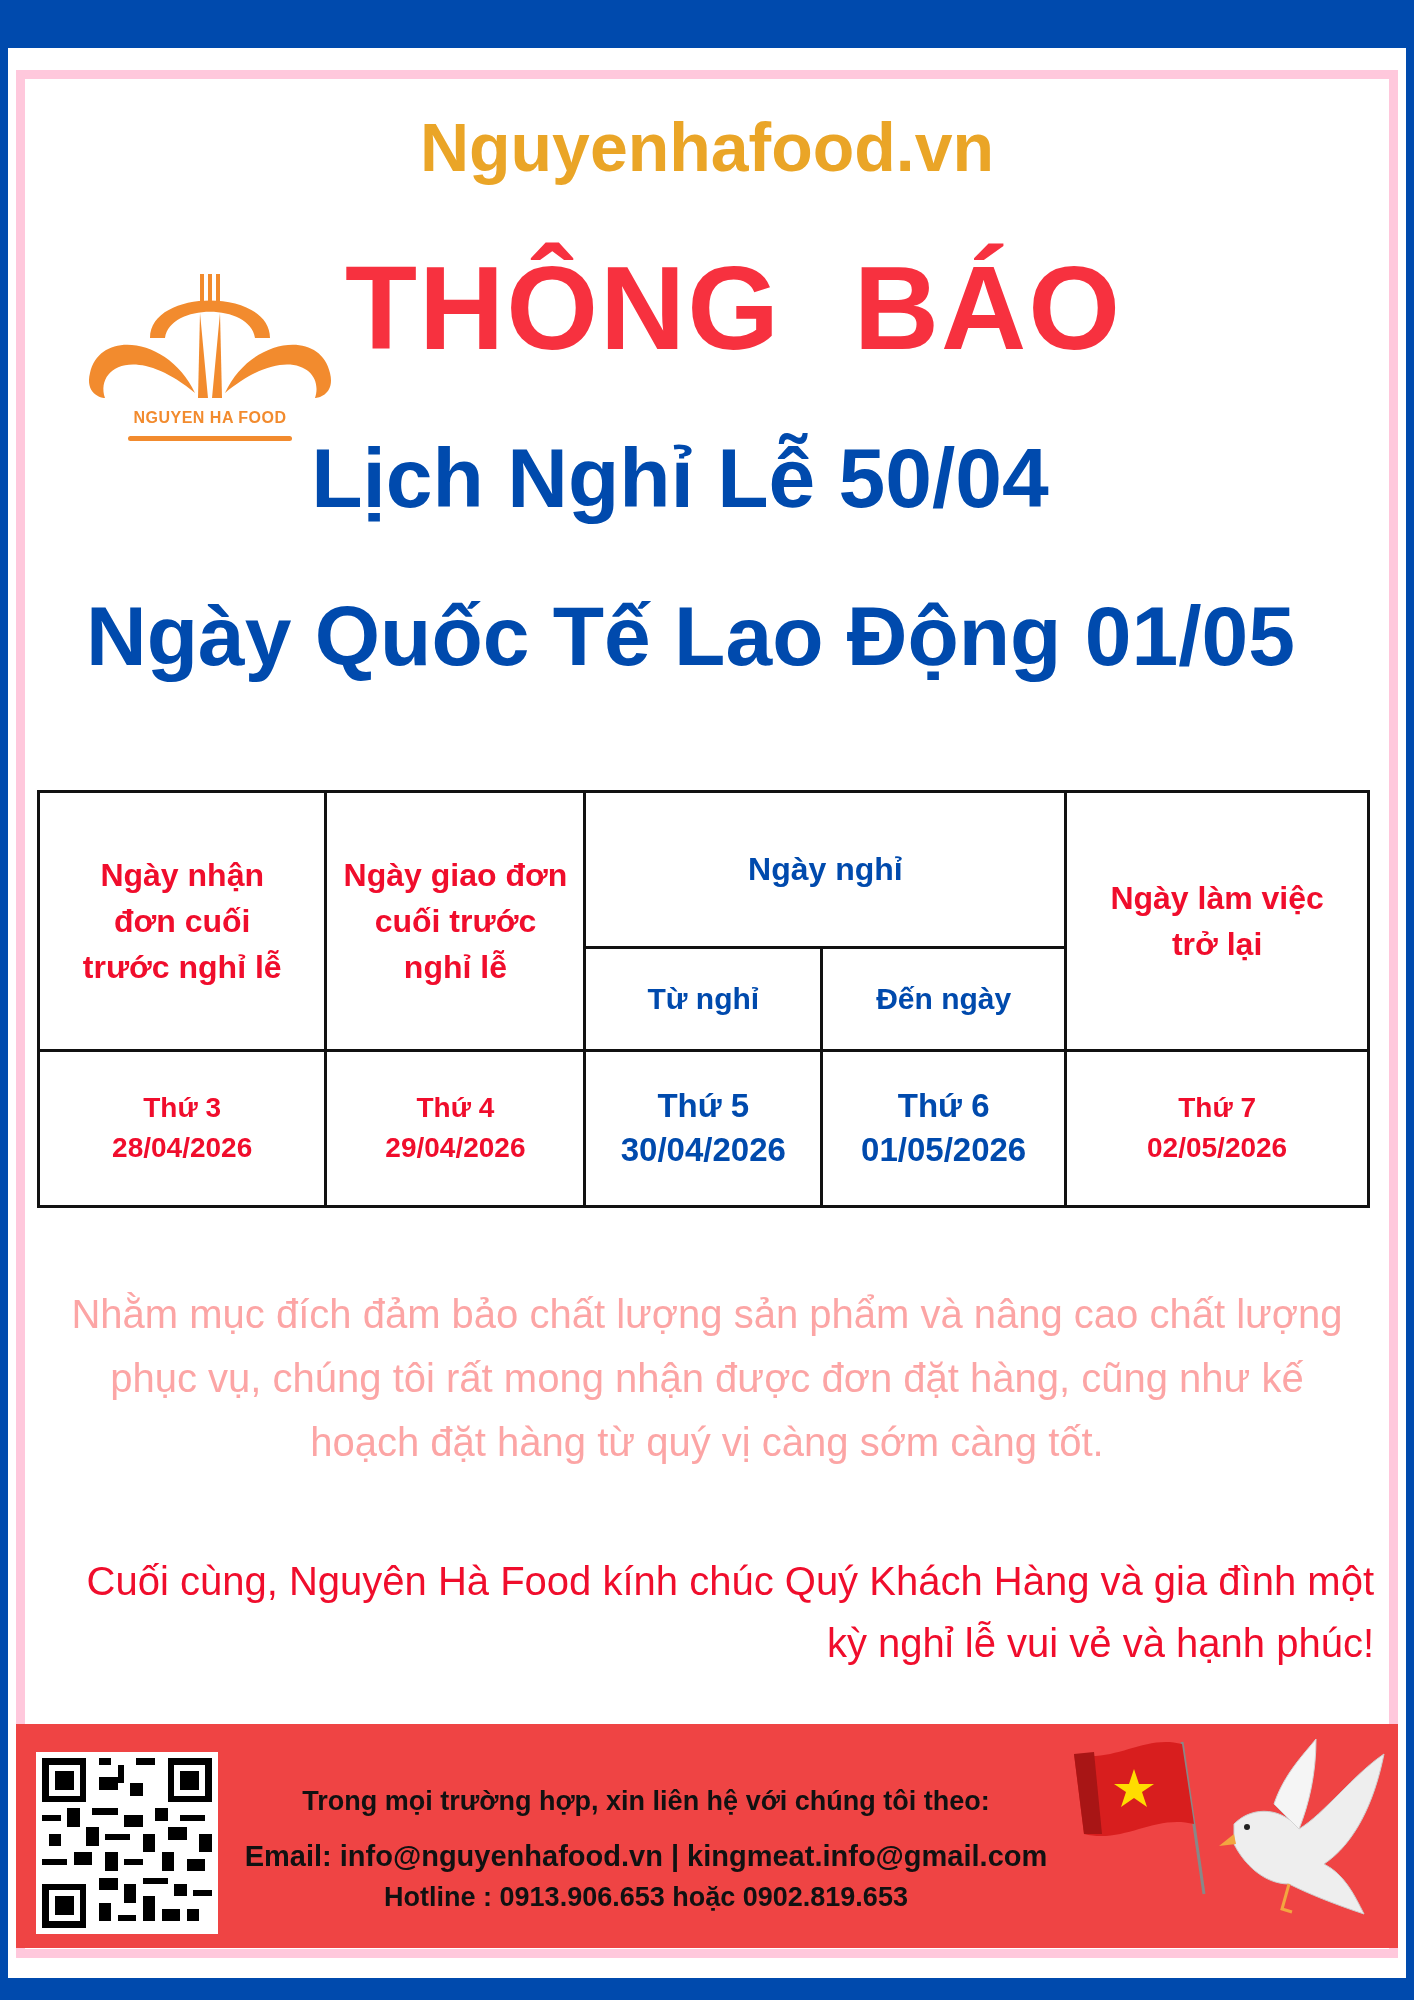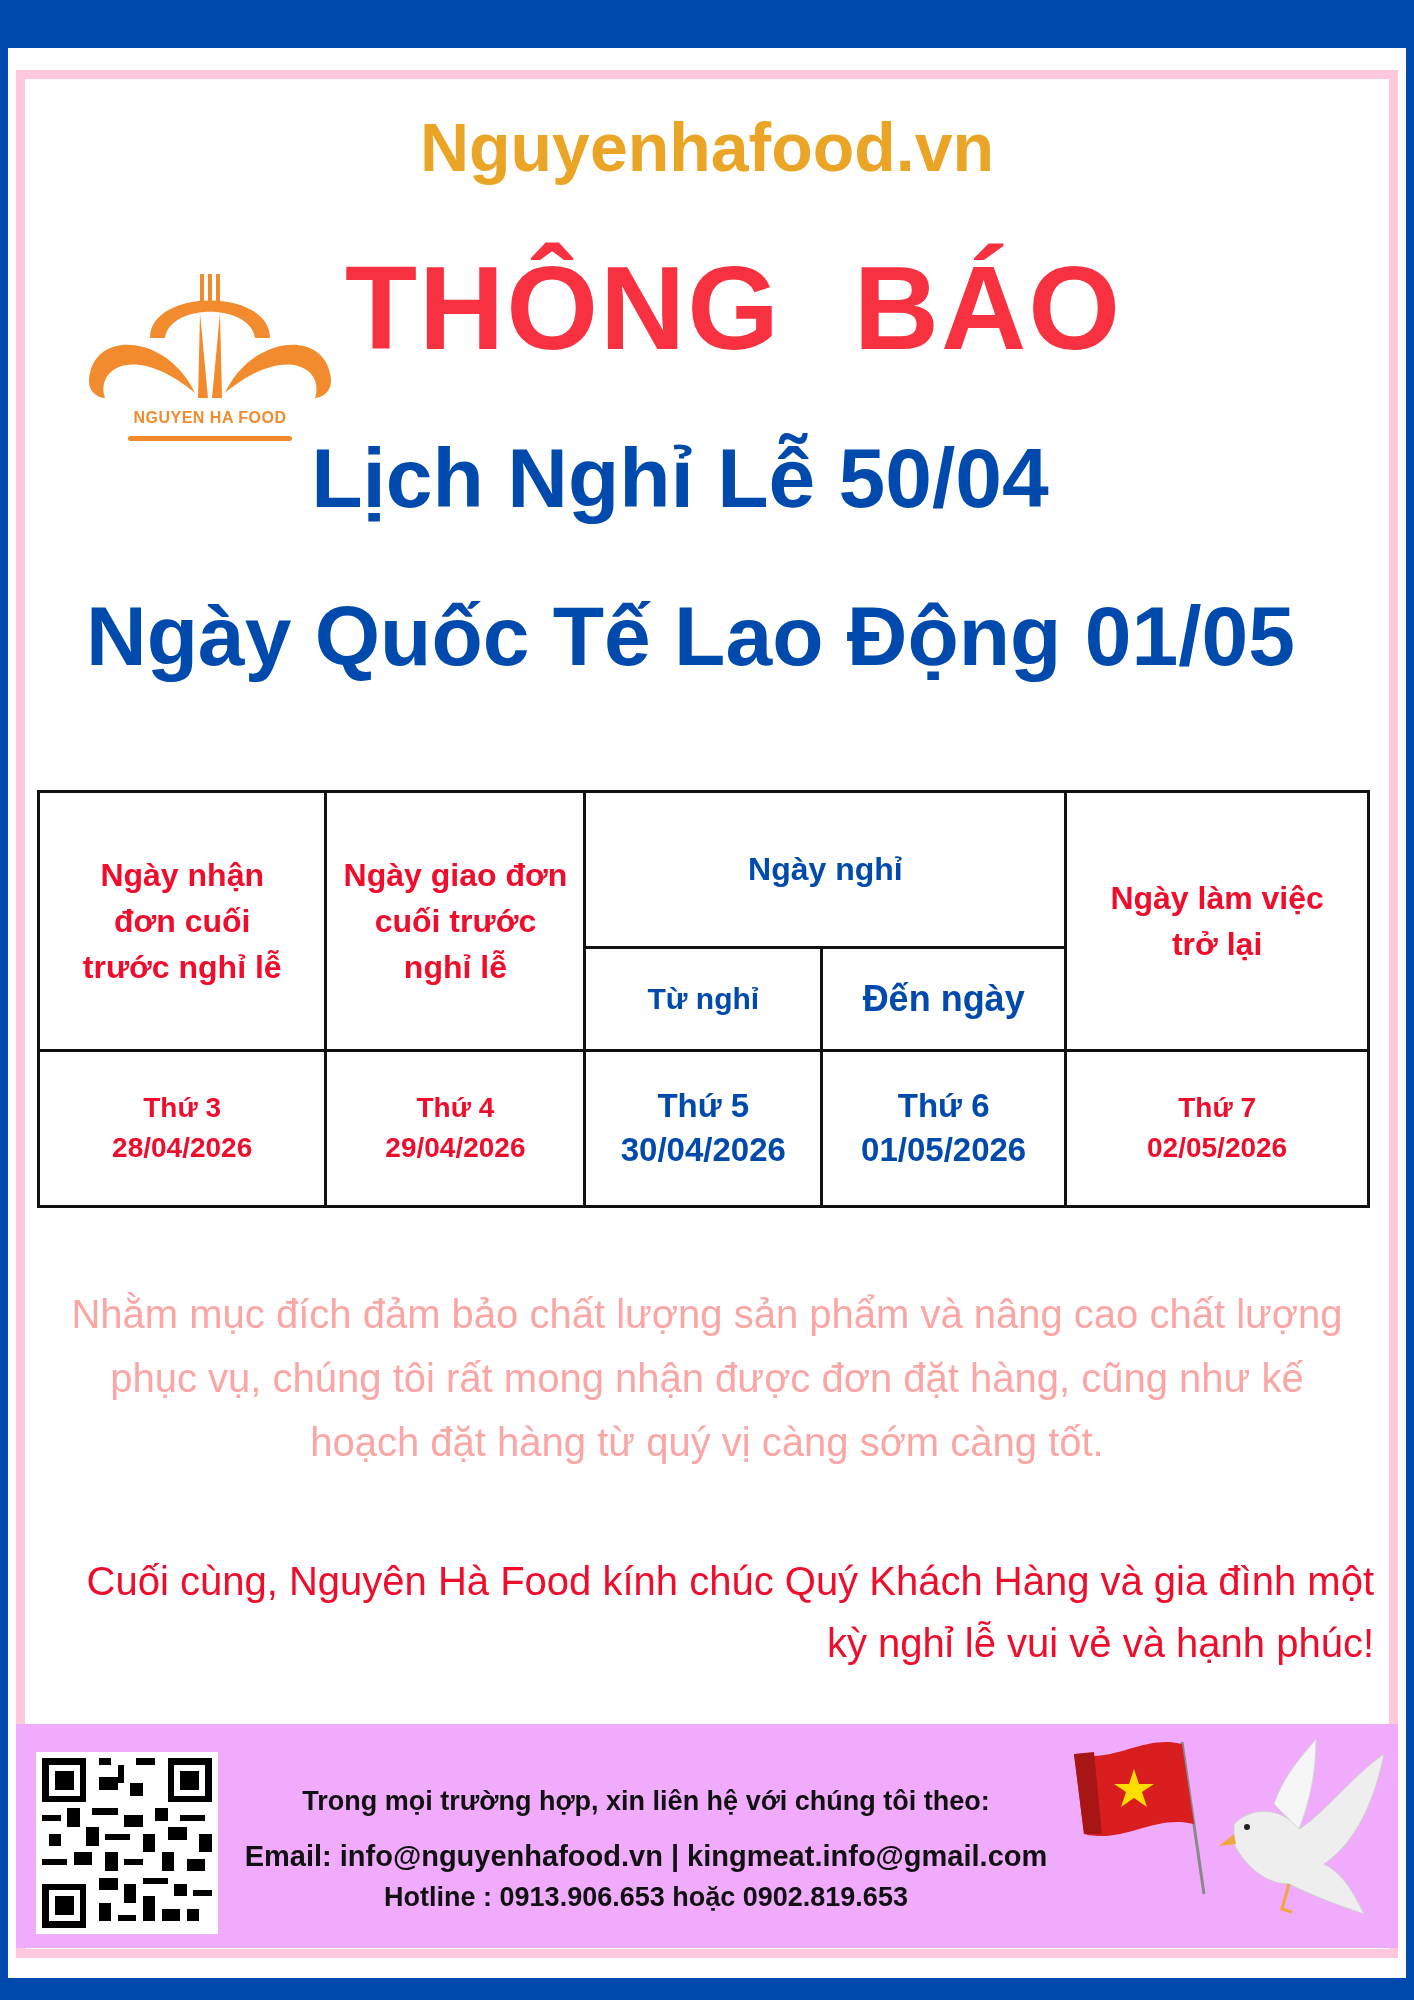--- a/index.html
+++ b/index.html
@@ -14,21 +14,21 @@
   .line2{position:absolute;left:86px;top:588px;color:#004aad;font-size:84px;font-weight:bold;}
   table.sch{position:absolute;left:37px;top:790px;width:1333px;height:418px;border-collapse:collapse;}
   table.sch td{border:3px solid #111;text-align:center;font-weight:bold;vertical-align:middle;padding:0;}
   .red{color:#f00d2c;} .blue{color:#004aad;}
   .hdr{font-size:32px;line-height:46px;}
   .sub{font-size:32px;}
   .val{font-size:28px;line-height:40px;}
   .valb{font-size:33px;line-height:44px;}
   .para{position:absolute;left:60px;width:1294px;top:1282px;text-align:center;font-size:40px;line-height:64px;color:#fca5a5;}
   .wish{position:absolute;left:40px;width:1334px;top:1550px;text-align:right;font-size:40px;line-height:62px;color:#f00d2c;}
-  .footer{position:absolute;left:16px;top:1724px;width:1382px;height:224px;background:#f0abfc;}
+  .footer{position:absolute;left:16px;top:1724px;width:1382px;height:224px;background:#ef4444;}
   .qr{position:absolute;left:20px;top:28px;width:182px;height:182px;background:#fff;}
   .ft{position:absolute;left:200px;width:860px;text-align:center;color:#111;font-weight:bold;}
   .ft1{top:62px;font-size:27px;}
   .ft2{top:116px;font-size:29px;}
   .ft3{top:158px;font-size:27px;}
   .art{position:absolute;left:1038px;top:10px;width:344px;height:210px;}
 </style>
 </head>
 <body>
 
@@ -59,21 +59,21 @@
 <table class="sch">
   <tbody>
       <tr style="height:156px;">
     <td rowspan="2" class="red hdr" style="width:272px;padding:0 29px;">Ngày nhận đơn cuối trước nghỉ lễ</td>
     <td rowspan="2" class="red hdr" style="width:266px;padding:0 14px;">Ngày giao đơn cuối trước nghỉ lễ</td>
     <td colspan="2" class="blue sub">Ngày nghỉ</td>
     <td rowspan="2" class="red hdr" style="width:266px;padding:0 40px;">Ngày làm việc trở lại</td>
   </tr>
   <tr style="height:102px;">
     <td class="blue sub" style="width:256px;font-size:30px;">Từ nghỉ</td>
-    <td class="blue sub" style="width:266px;font-size:36px;text-align:center;">Đến ngày</td>
+    <td class="blue sub" style="width:266px;font-size:30px;text-align:center;">Đến ngày</td>
   </tr>
   <tr style="height:156px;">
     <td class="red val">
           <div>Thứ 3</div>
           <div>28/04/2026</div>
         </td>
     <td class="red val">
           <div>Thứ 4</div>
           <div>29/04/2026</div>
         </td>

